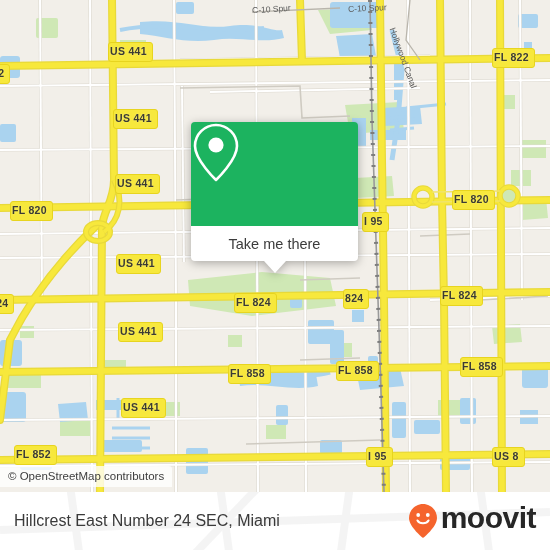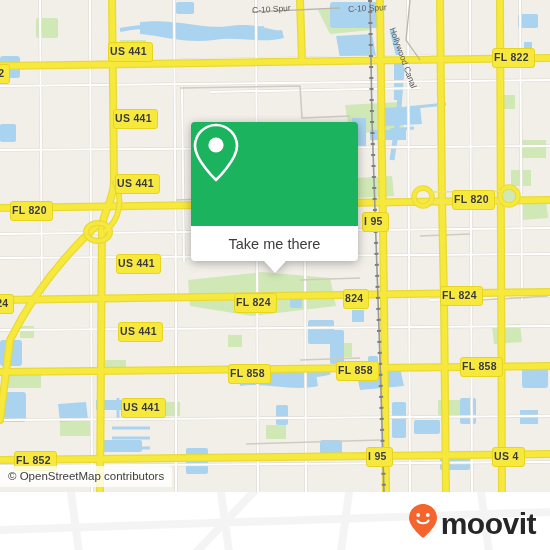--- a/index.html
+++ b/index.html
@@ -84,21 +84,21 @@
     background:#ffffff;
     overflow:hidden;
   }
   #footer-watermark{position:absolute;left:0;top:-80px;opacity:.10;}
   #footer-title{
     position:absolute;left:14px;top:50%;transform:translateY(-50%);
     font-size:16px;color:#3a3a3a;white-space:nowrap;
   }
   #logo{
     position:absolute;right:14px;top:50%;transform:translateY(-50%);
-    display:flex;align-items:flex-end;gap:3px;
+    display:flex;align-items:flex-start;gap:3px;
   }
   #logo-text{
     font-size:30px;font-weight:bold;color:#262626;letter-spacing:-.5px;
     line-height:1;
   }
 </style>
 </head>
 <body>
 
 <div id="screen">
@@ -310,23 +310,23 @@
       <div class="shield" style="left:116px;top:254px;">US 441</div>
       <div class="shield" style="left:343px;top:289px;">824</div>
       <div class="shield" style="left:234px;top:293px;">FL 824</div>
       <div class="shield" style="left:440px;top:286px;">FL 824</div>
       <div class="shield" style="left:-12px;top:294px;">824</div>
       <div class="shield" style="left:118px;top:322px;">US 441</div>
       <div class="shield" style="left:228px;top:364px;">FL 858</div>
       <div class="shield" style="left:336px;top:361px;">FL 858</div>
       <div class="shield" style="left:460px;top:357px;">FL 858</div>
       <div class="shield" style="left:121px;top:398px;">US 441</div>
-      <div class="shield" style="left:14px;top:445px;margin-top:6px;">FL 852</div>
+      <div class="shield" style="left:14px;top:445px;">FL 852</div>
       <div class="shield" style="left:366px;top:447px;">I 95</div>
-      <div class="shield" style="left:492px;top:447px;">US 4</div>
+      <div class="shield" style="left:492px;top:447px;">US 8</div>
     </div>
 
     <div class="maplabel" style="left:252px;top:4px;transform:rotate(-4deg);">C-10 Spur</div>
     <div class="maplabel" style="left:348px;top:3px;transform:rotate(-3deg);">C-10 Spur</div>
     <div class="maplabel rot" style="left:397px;top:26px;">Hollywood Canal</div>
 
     <div id="callout">
       <div id="callout-head">
         <svg width="50" height="62" viewBox="0 0 50 62">
           <path d="M25 3 C13.4 3 4 12.4 4 24 C4 38 25 58 25 58 C25 58 46 38 46 24 C46 12.4 36.6 3 25 3 Z" fill="none" stroke="#ffffff" stroke-width="2.6" stroke-linejoin="round"></path>
@@ -348,20 +348,21 @@
         <path d="M0 40 L550 22"></path>
         <path d="M0 118 L550 100"></path>
         <path d="M60 0 L90 220"></path>
         <path d="M210 0 L240 220"></path>
         <path d="M360 0 L330 220"></path>
         <path d="M470 0 L500 220"></path>
         <path d="M120 220 L330 0"></path>
       </g>
     </svg>
 
+    <div id="footer-title">Hillcrest East Number 24 SEC, Miami</div>
 
     <div id="logo">
       <svg width="30" height="36" viewBox="0 0 30 36">
         <path d="M15 1 C7.3 1 1 7.3 1 15 C1 24 15 35 15 35 C15 35 29 24 29 15 C29 7.3 22.7 1 15 1 Z" fill="#f5642d"></path>
         <circle cx="10.2" cy="12" r="1.9" fill="#ffffff"></circle>
         <circle cx="19.8" cy="12" r="1.9" fill="#ffffff"></circle>
         <path d="M9.5 17.5 C11.5 21.2 18.5 21.2 20.5 17.5" fill="none" stroke="#ffffff" stroke-width="2.1" stroke-linecap="round"></path>
       </svg>
       <span id="logo-text">moovit</span>
     </div>

